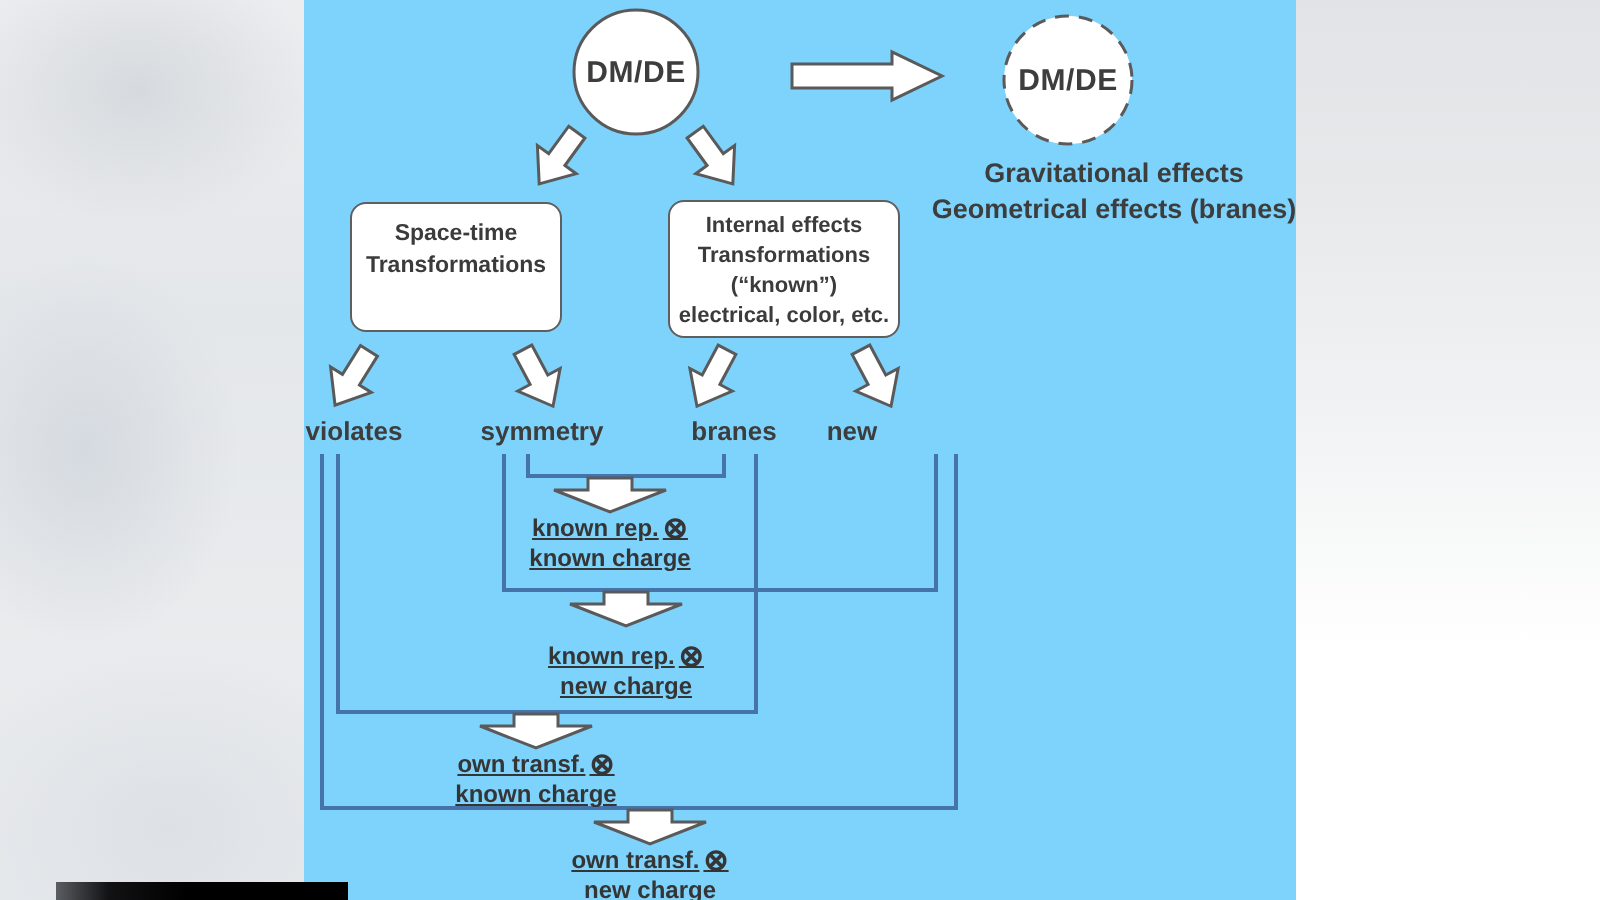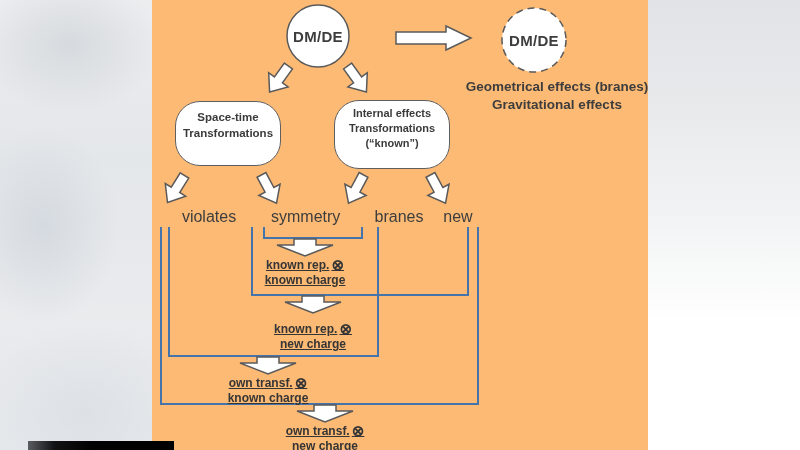--- a/index.html
+++ b/index.html
@@ -1,16 +1,16 @@
 <!DOCTYPE html>
 <html><head>
 <meta charset="utf-8">
 <style>
   html,body{margin:0;padding:0;background:#ffffff;}
-  .stage{position:relative;width:800px;height:450px;background:#fdba74;overflow:hidden;
+  .stage{position:relative;width:800px;height:450px;background:#7dd3fc;overflow:hidden;
          font-family:"Liberation Sans", sans-serif;color:#3d3d3d;}
   .abs{position:absolute;}
   
   .band-left{left:0;top:0;width:152px;height:450px;
     background:
       radial-gradient(130px 100px at 45% 10%, #d6dade 0%, rgba(214,218,222,0) 70%),
       radial-gradient(110px 140px at 28% 50%, #d5dae0 0%, rgba(213,218,224,0) 70%),
       radial-gradient(150px 120px at 55% 92%, #dde1e6 0%, rgba(221,225,230,0) 75%),
       linear-gradient(180deg,#ecedef 0%,#e4e7ea 35%,#e9ebed 70%,#e6e9ec 100%);}
   .band-right{left:648px;top:0;width:152px;height:450px;
@@ -18,25 +18,25 @@
   .black-strip{left:28px;top:441px;width:146px;height:9px;
     background:linear-gradient(90deg,#5a5d62 0%,#121214 18%,#000 45%,#000 100%);}
   
   svg.layer{left:0;top:0;width:800px;height:450px;}
   .shape{fill:#ffffff;stroke:#5a5a5a;stroke-width:1.5;}
   .blue{fill:none;stroke:#4574ab;stroke-width:2;}
   
   .t{position:absolute;text-align:center;color:#3d3d3d;}
   .circle-label{font-size:15px;font-weight:600;letter-spacing:0.3px;}
   .effects-line{font-size:13.5px;font-weight:600;line-height:18px;}
-  .node-box{position:absolute;border:1.5px solid #5f5f5f;border-radius:25px;background:#fff;
+  .node-box{position:absolute;border:1.5px solid #5f5f5f;border-radius:8px;background:#fff;
             text-align:center;box-sizing:border-box;}
   .node-line{font-size:11.5px;font-weight:700;line-height:16px;color:#3b3b3b;}
   .node-line.sm{font-size:11px;line-height:15px;}
-  .outcome{font-size:16px;font-weight:400;margin-left:32px;}
+  .outcome{font-size:13px;font-weight:700;}
   .combo{font-size:12px;font-weight:700;line-height:15px;color:#353535;text-decoration:underline;}
   .otimes{font-size:15px;font-weight:700;vertical-align:-1px;margin-left:2px;}
 </style>
 </head>
 <body>
 
 <div class="stage">
 
   <div class="abs band-left"></div>
   <div class="abs band-right"></div>
@@ -68,33 +68,34 @@
     <use href="#fa" class="shape" stroke-width="1.3" transform="translate(305,239)"></use>
     <use href="#fa" class="shape" stroke-width="1.3" transform="translate(313,296)"></use>
     <use href="#fa" class="shape" stroke-width="1.3" transform="translate(268,357)"></use>
     <use href="#fa" class="shape" stroke-width="1.3" transform="translate(325,405)"></use>
   </svg>
 
   <div class="t circle-label" style="left:288px;top:28px;width:60px;">DM/DE</div>
   <div class="t circle-label" style="left:504px;top:32px;width:60px;">DM/DE</div>
 
   <div class="t" style="left:452px;top:78px;width:210px;">
+    <div class="effects-line">Gravitational effects</div>
     <div class="effects-line">Geometrical effects (branes)</div>
-    <div class="effects-line">Gravitational effects</div>
   </div>
 
   <div class="node-box" style="left:175px;top:101px;width:106px;height:65px;padding-top:7px;">
     <div class="node-line">Space-time</div>
     <div class="node-line">Transformations</div>
   </div>
 
   <div class="node-box" style="left:334px;top:100px;width:116px;height:69px;padding-top:5px;">
     <div class="node-line sm">Internal effects</div>
     <div class="node-line sm">Transformations</div>
     <div class="node-line sm">(“known”)</div>
+    <div class="node-line sm">electrical, color, etc.</div>
   </div>
 
   <div class="t outcome" style="left:145px;top:208px;width:64px;">violates</div>
   <div class="t outcome" style="left:239px;top:208px;width:64px;">symmetry</div>
   <div class="t outcome" style="left:337px;top:208px;width:60px;">branes</div>
   <div class="t outcome" style="left:396px;top:208px;width:60px;">new</div>
 
   <div class="t combo" style="left:250px;top:257px;width:110px;">
     <div><span>known rep.</span><span class="otimes">⊗</span></div>
     <div>known charge</div>

